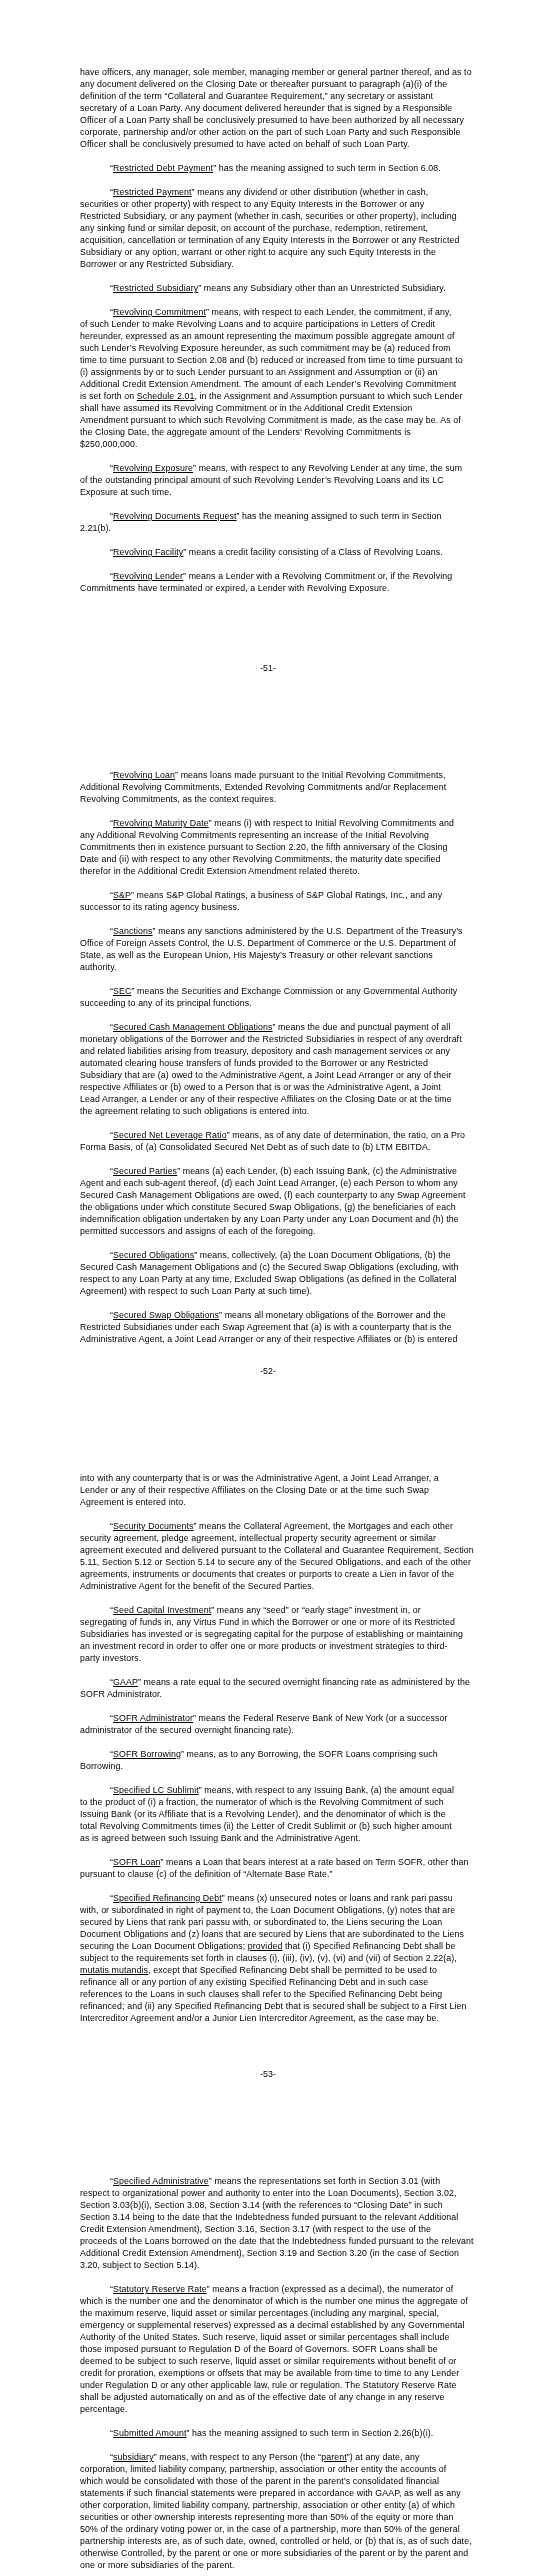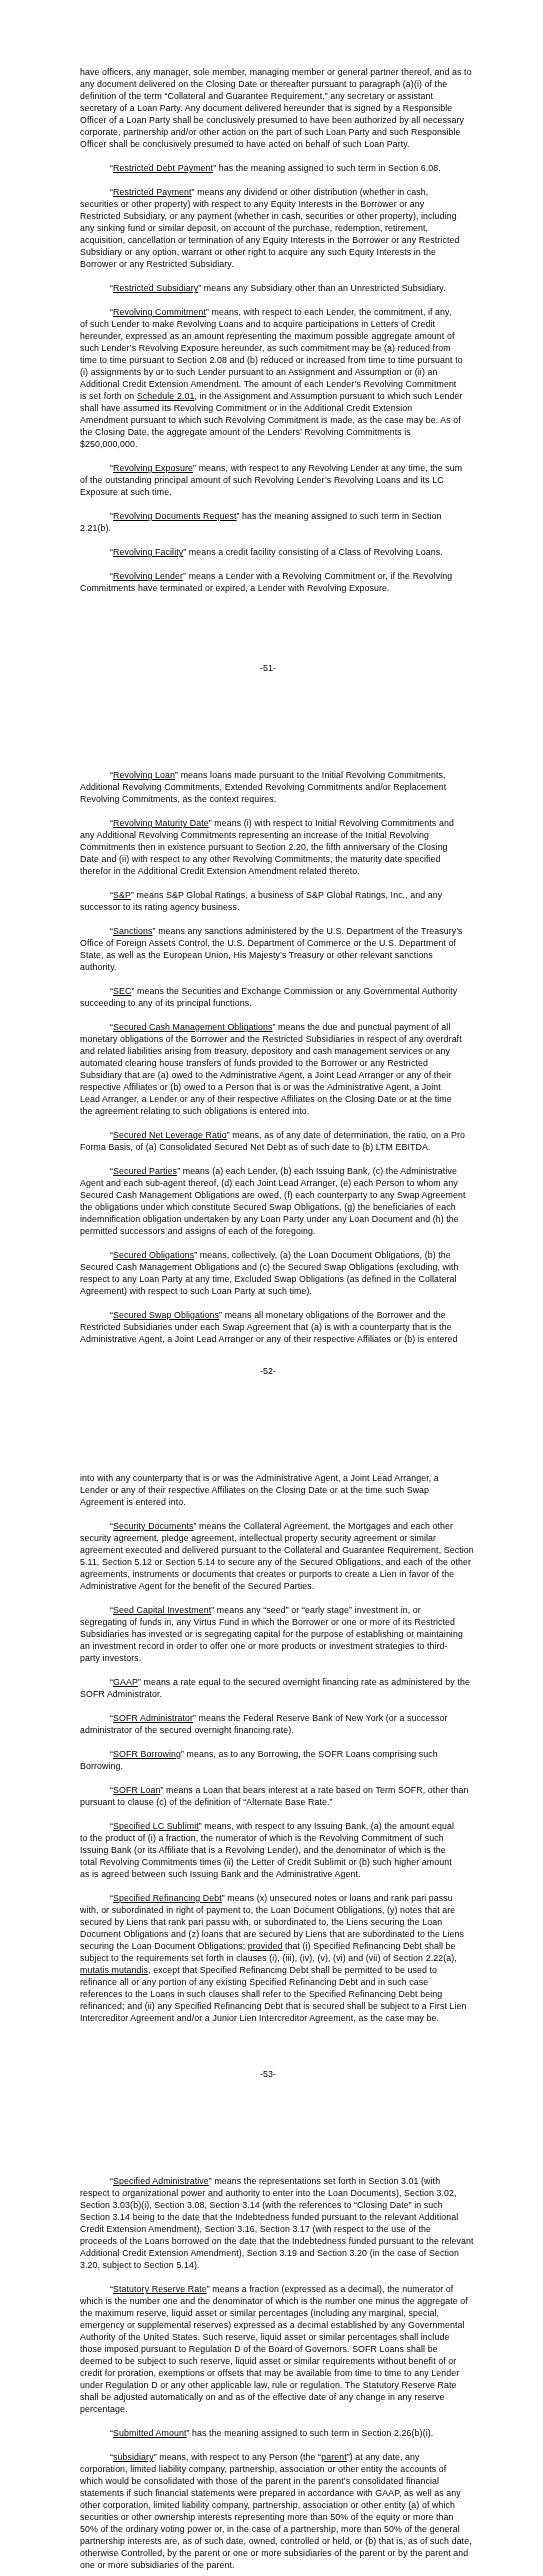--- a/index.html
+++ b/index.html
@@ -158,27 +158,27 @@
 segregating of funds in, any Virtus Fund in which the Borrower or one or more of its Restricted
 Subsidiaries has invested or is segregating capital for the purpose of establishing or maintaining
 an investment record in order to offer one or more products or investment strategies to third-
 party investors.</span></p>
       <p class="para indent"><span>“</span><u>GAAP</u><span>” means a rate equal to the secured overnight financing rate as administered by the
 SOFR Administrator.</span></p>
       <p class="para indent"><span>“</span><u>SOFR Administrator</u><span>” means the Federal Reserve Bank of New York (or a successor
 administrator of the secured overnight financing rate).</span></p>
       <p class="para indent"><span>“</span><u>SOFR Borrowing</u><span>” means, as to any Borrowing, the SOFR Loans comprising such
 Borrowing.</span></p>
-      <p class="para indent"><span>“</span><u>SOFR Loan</u><span>” means a Loan that bears interest at a rate based on Term SOFR, other than
-pursuant to clause (c) of the definition of “Alternate Base Rate.”</span></p>
       <p class="para indent"><span>“</span><u>Specified LC Sublimit</u><span>” means, with respect to any Issuing Bank, (a) the amount equal
 to the product of (i) a fraction, the numerator of which is the Revolving Commitment of such
 Issuing Bank (or its Affiliate that is a Revolving Lender), and the denominator of which is the
 total Revolving Commitments times (ii) the Letter of Credit Sublimit or (b) such higher amount
 as is agreed between such Issuing Bank and the Administrative Agent.</span></p>
+      <p class="para indent"><span>“</span><u>SOFR Loan</u><span>” means a Loan that bears interest at a rate based on Term SOFR, other than
+pursuant to clause (c) of the definition of “Alternate Base Rate.”</span></p>
       <p class="para indent"><span>“</span><u>Specified Refinancing Debt</u><span>” means (x) unsecured notes or loans and rank pari passu
 with, or subordinated in right of payment to, the Loan Document Obligations, (y) notes that are
 secured by Liens that rank pari passu with, or subordinated to, the Liens securing the Loan
 Document Obligations and (z) loans that are secured by Liens that are subordinated to the Liens
 securing the Loan Document Obligations; </span><u>provided</u><span> that (i) Specified Refinancing Debt shall be
 subject to the requirements set forth in clauses (i), (iii), (iv), (v), (vi) and (vii) of Section 2.22(a),
 </span><u>mutatis mutandis</u><span>, except that Specified Refinancing Debt shall be permitted to be used to
 refinance all or any portion of any existing Specified Refinancing Debt and in such case
 references to the Loans in such clauses shall refer to the Specified Refinancing Debt being
 refinanced; and (ii) any Specified Refinancing Debt that is secured shall be subject to a First Lien

